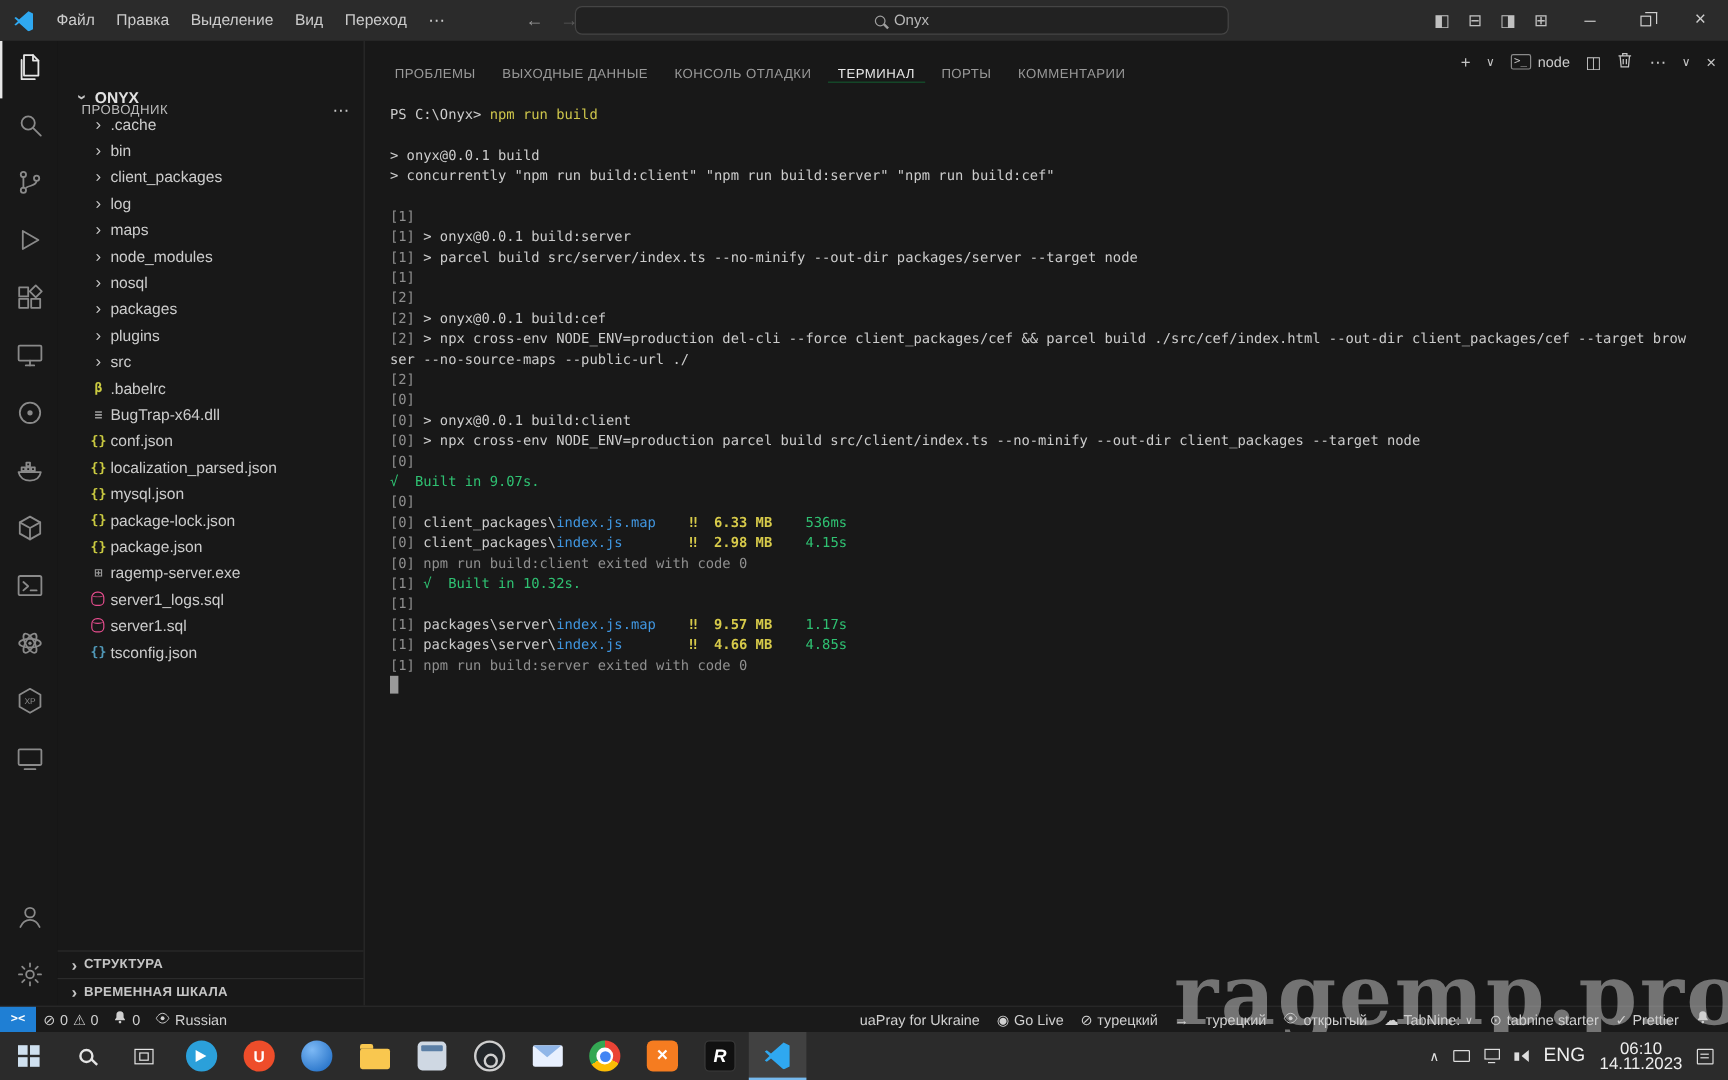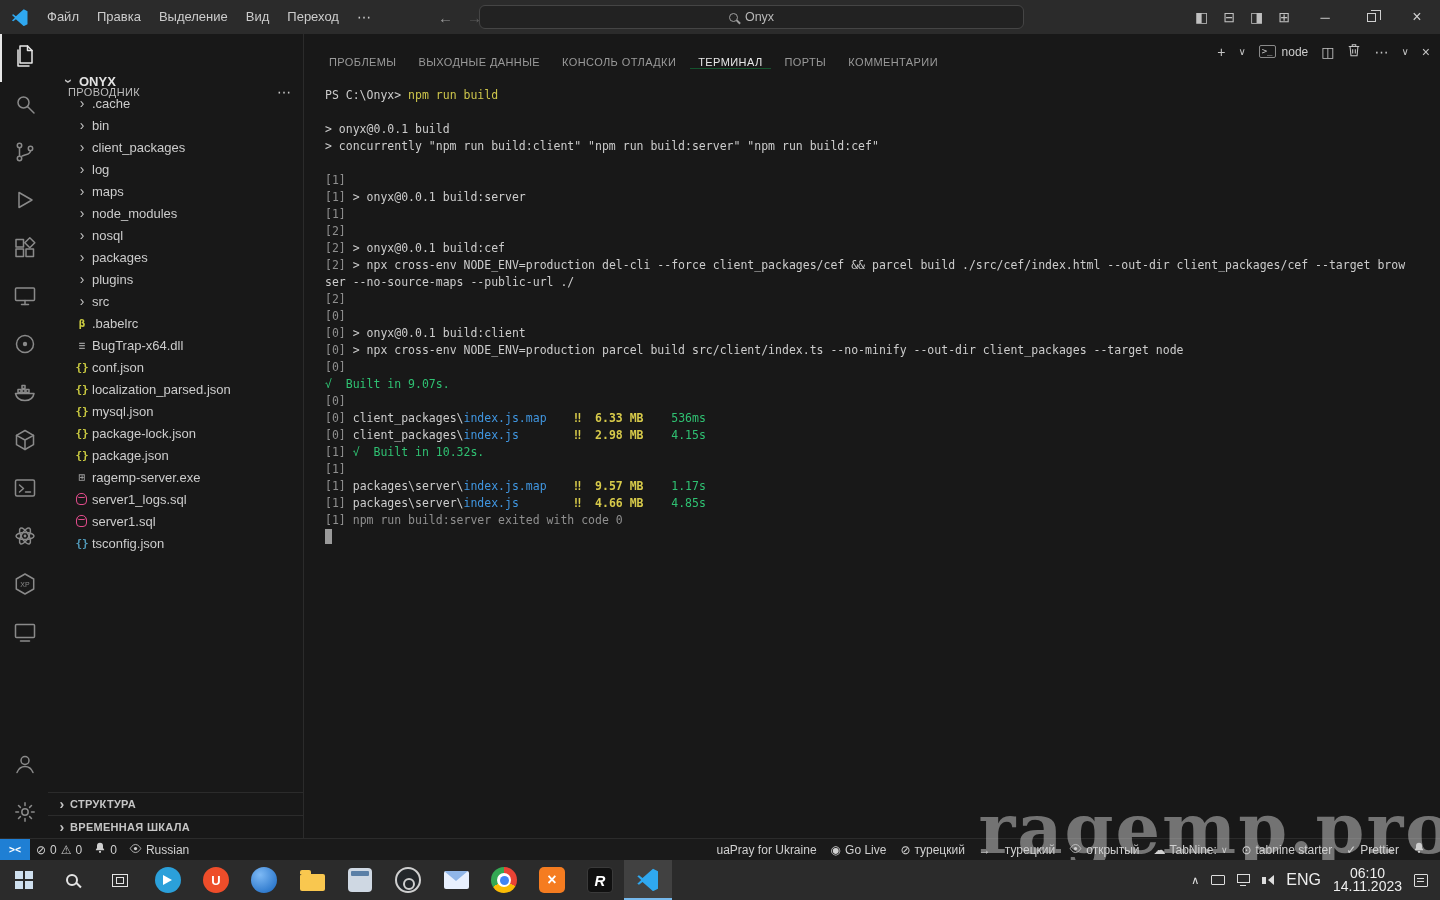--- a/index.html
+++ b/index.html
@@ -402,34 +402,36 @@
     </div>
   </div>
   <div class="terminal" id="terminal">
       <div class="tl"><span class="seg-t">PS C:\Onyx&gt; </span><span class="seg-y">npm run build</span></div>
       <div class="tl">&nbsp;</div>
       <div class="tl"><span class="seg-t">&gt; onyx@0.0.1 build</span></div>
       <div class="tl"><span class="seg-t">&gt; concurrently "npm run build:client" "npm run build:server" "npm run build:cef"</span></div>
       <div class="tl">&nbsp;</div>
       <div class="tl"><span class="seg-p">[1]</span></div>
       <div class="tl"><span class="seg-p">[1] </span><span class="seg-t">&gt; onyx@0.0.1 build:server</span></div>
+      <div class="tl"><span class="seg-p">[1] </span><span class="seg-t">&gt; parcel build src/server/index.ts --no-minify --out-dir packages/server --target node</span></div>
       <div class="tl"><span class="seg-p">[1]</span></div>
       <div class="tl"><span class="seg-p">[2]</span></div>
       <div class="tl"><span class="seg-p">[2] </span><span class="seg-t">&gt; onyx@0.0.1 build:cef</span></div>
       <div class="tl"><span class="seg-p">[2] </span><span class="seg-t">&gt; npx cross-env NODE_ENV=production del-cli --force client_packages/cef &amp;&amp; parcel build ./src/cef/index.html --out-dir client_packages/cef --target brow</span></div>
       <div class="tl"><span class="seg-t">ser --no-source-maps --public-url ./</span></div>
       <div class="tl"><span class="seg-p">[2]</span></div>
       <div class="tl"><span class="seg-p">[0]</span></div>
       <div class="tl"><span class="seg-p">[0] </span><span class="seg-t">&gt; onyx@0.0.1 build:client</span></div>
       <div class="tl"><span class="seg-p">[0] </span><span class="seg-t">&gt; npx cross-env NODE_ENV=production parcel build src/client/index.ts --no-minify --out-dir client_packages --target node</span></div>
       <div class="tl"><span class="seg-p">[0]</span></div>
       <div class="tl"><span class="seg-g">√  Built in 9.07s.</span></div>
       <div class="tl"><span class="seg-p">[0]</span></div>
       <div class="tl"><span class="seg-p">[0] </span><span class="seg-t">client_packages\</span><span class="seg-b">index.js.map</span><span class="seg-t">    </span><span class="seg-Y">‼  6.33 MB</span><span class="seg-g">    536ms</span></div>
       <div class="tl"><span class="seg-p">[0] </span><span class="seg-t">client_packages\</span><span class="seg-b">index.js</span><span class="seg-t">        </span><span class="seg-Y">‼  2.98 MB</span><span class="seg-g">    4.15s</span></div>
+      <div class="tl"><span class="seg-p">[0] </span><span class="seg-m">npm run build:client exited with code 0</span></div>
       <div class="tl"><span class="seg-p">[1] </span><span class="seg-g">√  Built in 10.32s.</span></div>
       <div class="tl"><span class="seg-p">[1]</span></div>
       <div class="tl"><span class="seg-p">[1] </span><span class="seg-t">packages\server\</span><span class="seg-b">index.js.map</span><span class="seg-t">    </span><span class="seg-Y">‼  9.57 MB</span><span class="seg-g">    1.17s</span></div>
       <div class="tl"><span class="seg-p">[1] </span><span class="seg-t">packages\server\</span><span class="seg-b">index.js</span><span class="seg-t">        </span><span class="seg-Y">‼  4.66 MB</span><span class="seg-g">    4.85s</span></div>
       <div class="tl"><span class="seg-p">[1] </span><span class="seg-m">npm run build:server exited with code 0</span></div>
       <div class="tl"><span class="seg-cur"></span></div>
     </div>
 </div>
 
 <div class="watermark">ragemp.pro</div>

